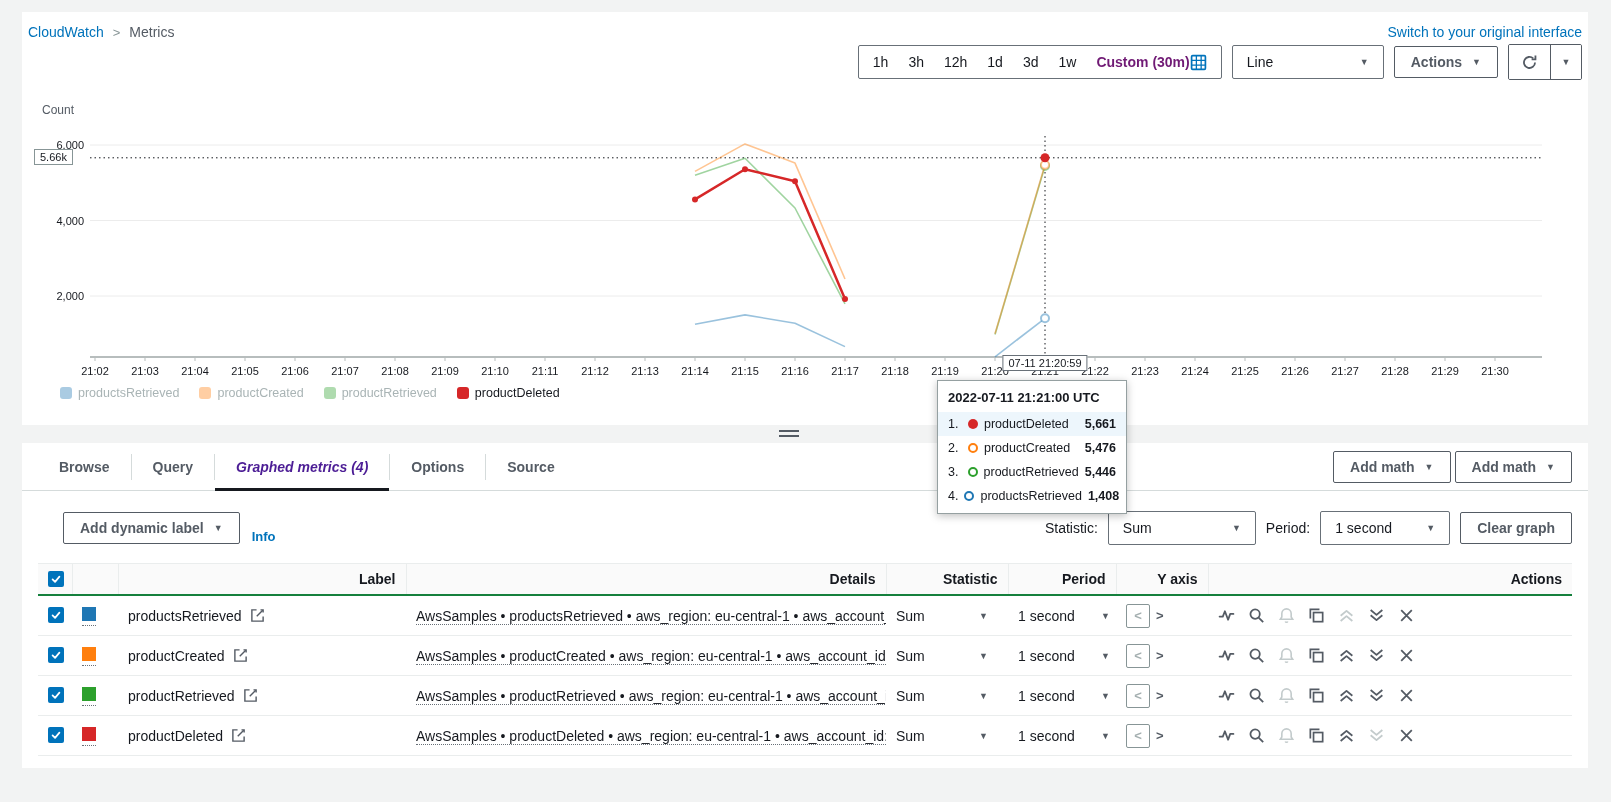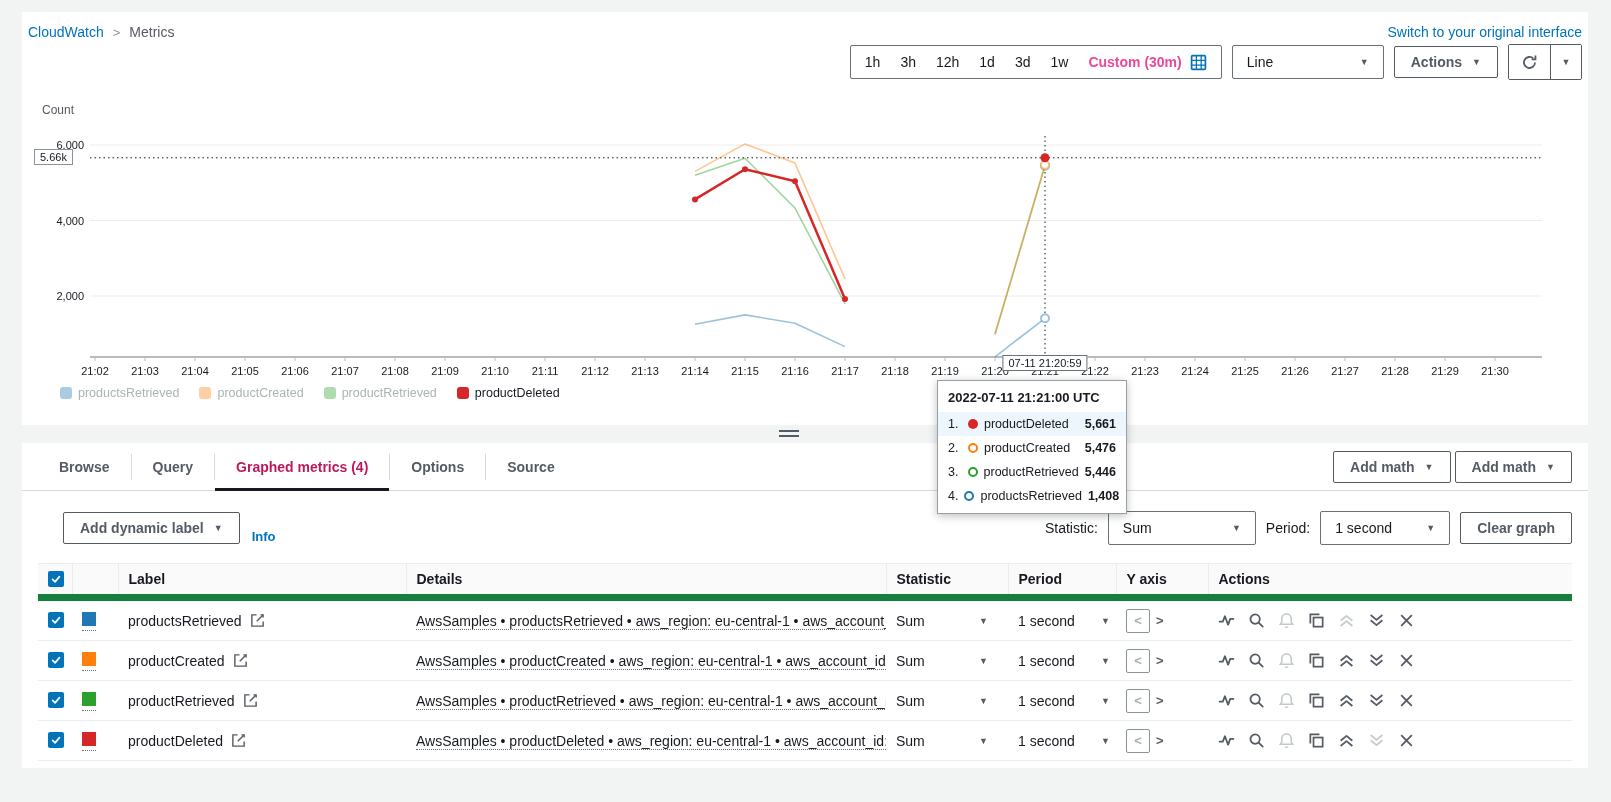--- a/index.html
+++ b/index.html
@@ -14,21 +14,21 @@
   .bc-link{color:#0073bb;text-decoration:none;cursor:pointer;}
   .bc-sep{color:#879596;margin:0 9px;font-size:13px;}
   .bc-cur{color:#545b64;}
   .switch-link{margin-left:auto;color:#0073bb;text-decoration:none;cursor:pointer;}
   .title-row{position:absolute;top:38px;left:6px;display:flex;align-items:center;gap:9px;}
   .page-title{font-size:18px;font-weight:700;margin:0;}
   .controls{position:absolute;top:32px;right:6px;display:flex;align-items:center;gap:10px;}
 
   .seg{display:inline-flex;align-items:center;height:32px;border:1px solid #687078;border-radius:2px;background:#fff;padding:0 4px;}
   .tr-item{padding:0 10px;color:#16191f;cursor:pointer;white-space:nowrap;}
-  .tr-item.custom{color:#ec4899;font-weight:700;display:inline-flex;align-items:center;gap:8px;}
+  .tr-item.custom{color:#701a75;font-weight:700;display:inline-flex;align-items:center;}
   .sel{display:inline-flex;justify-content:space-between;align-items:center;height:32px;border:1px solid #687078;
        border-radius:2px;background:#fff;padding:0 14px;cursor:pointer;}
   .btn{display:inline-flex;align-items:center;gap:10px;height:32px;padding:0 16px;border:1px solid #545b64;
        border-radius:2px;background:#fff;color:#545b64;font-weight:700;font-size:14px;cursor:pointer;
        font-family:"Liberation Sans",sans-serif;}
   .caret{font-size:9px;color:#545b64;}
   .split{display:inline-flex;height:34px;border:1px solid #545b64;border-radius:2px;overflow:hidden;background:#fff;}
   .split .sp{display:inline-flex;align-items:center;justify-content:center;border:none;background:#fff;cursor:pointer;color:#545b64;}
   .split .sp1{width:42px;border-right:1px solid #545b64;}
   .split .sp2{width:30px;}
@@ -49,35 +49,35 @@
   .lg-item .lg-name{color:#16191f;font-weight:400;}
 
   
   .resize-handle{position:absolute;left:779px;top:428px;width:20px;height:10px;display:flex;
                  flex-direction:column;justify-content:center;gap:3px;cursor:row-resize;}
   .resize-handle span{display:block;height:2px;background:#545b64;}
 
   
   .tabs-row{position:relative;height:47px;border-bottom:1px solid #d5dbdb;display:flex;align-items:stretch;padding:0 16px;}
   .tab{position:relative;display:inline-flex;align-items:center;padding:0 21px;font-weight:700;color:#545b64;cursor:pointer;}
-  .tab.active{color:#be185d;}
+  .tab.active{color:#4c1d95;font-style:italic;}
   .tab.active::after{content:"";position:absolute;left:0;right:0;bottom:-1px;height:3px;background:#16191f;}
   .tab-div{width:1px;height:26px;background:#d5dbdb;align-self:center;}
   .tabs-btns{position:absolute;right:16px;top:8px;display:flex;gap:4px;}
 
   .m-toolbar{display:flex;align-items:center;margin:20px 16px 0;}
   .m-left{display:flex;align-items:flex-end;gap:12px;margin-left:25px;}
   .info-link{color:#0073bb;font-size:13px;font-weight:600;text-decoration:none;cursor:pointer;}
   .m-right{margin-left:auto;display:flex;align-items:center;gap:10px;}
   .m-lbl{color:#16191f;}
 
   
   table.metrics{border-collapse:collapse;width:1534px;margin:18px 16px 0;table-layout:fixed;font-size:14px;}
-  table.metrics th{background:#fafafa;border-top:1px solid #eaeded;border-bottom:7px solid #15803d;
-        height:30px;text-align:left;font-weight:700;color:#16191f;padding:0 10px;}
+  table.metrics th{background:#fafafa;border-top:1px solid #eaeded;border-bottom:2px solid #15803d;
+        height:30px;text-align:right;font-weight:700;color:#16191f;padding:0 10px;}
   table.metrics th + th{border-left:1px solid #eaeded;}
   table.metrics td{border-bottom:1px solid #eaeded;height:39px;vertical-align:middle;padding:0 10px;overflow:hidden;}
   .cb{width:16px;height:16px;background:#0073bb;border-radius:2px;display:inline-flex;align-items:center;
       justify-content:center;cursor:pointer;}
   .cb svg{width:12px;height:12px;}
   .swatch{position:relative;width:14px;height:14px;display:inline-block;cursor:pointer;}
   .swatch::after{content:"";position:absolute;left:0;right:0;bottom:-5px;border-bottom:1px dotted #687078;}
   .label-cell{display:flex;align-items:center;gap:8px;}
   .details-text{border-bottom:1px dotted #687078;white-space:nowrap;cursor:pointer;}
   .details-col-td{white-space:nowrap;}

